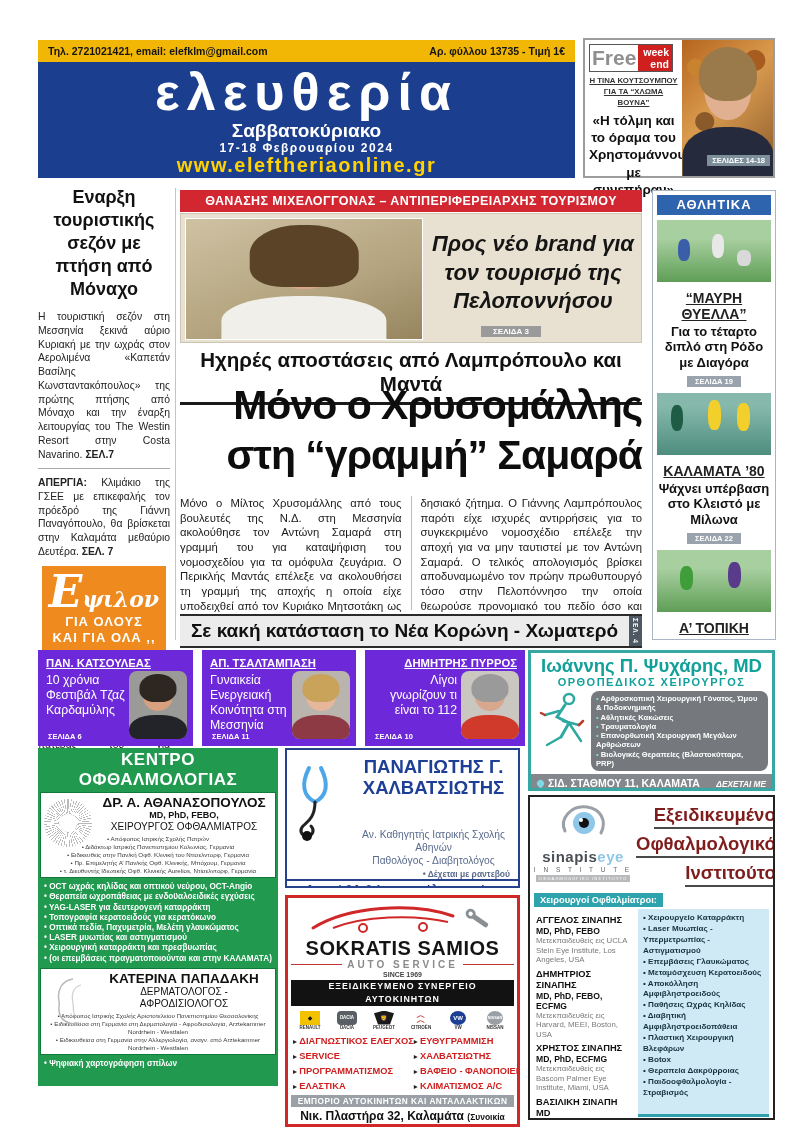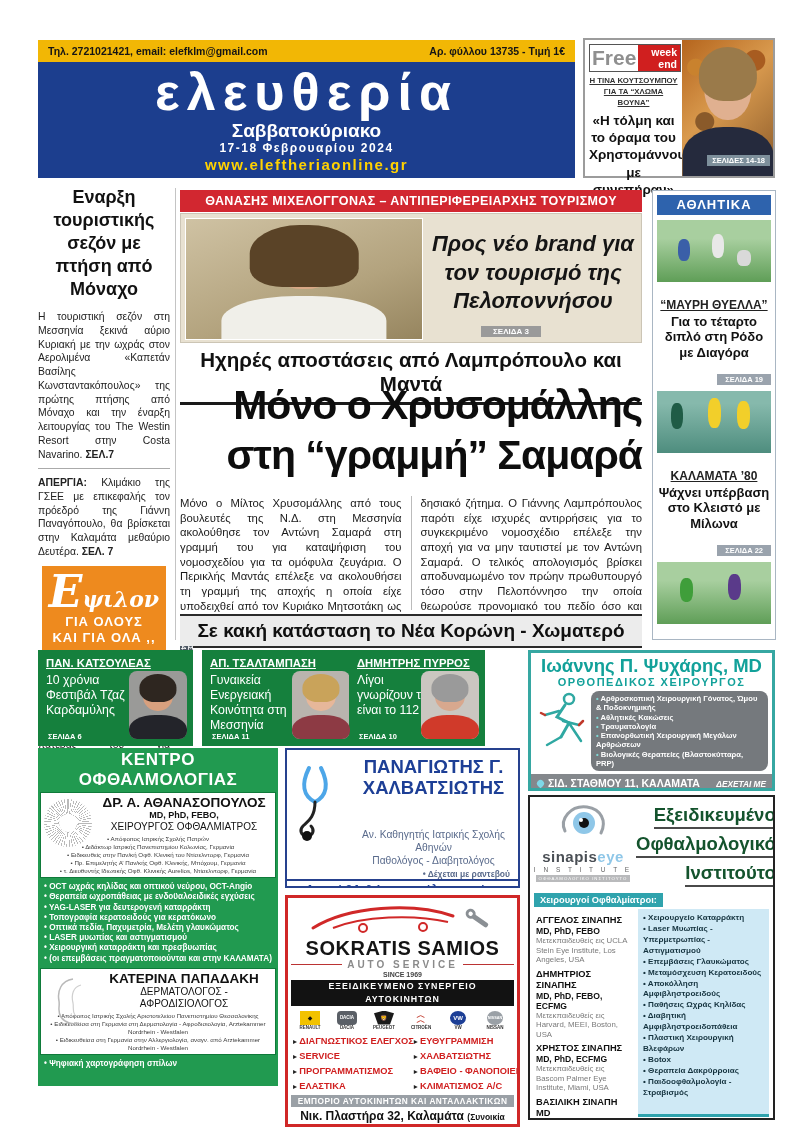--- a/index.html
+++ b/index.html
@@ -8,27 +8,27 @@
 
   
   .topbar{position:absolute;left:38px;top:40px;width:537px;height:22px;background:#f2b705;
           display:flex;align-items:center;justify-content:space-between;padding:0 10px;
           box-sizing:border-box;font-size:10.5px;font-weight:bold;color:#151515;}
   .masthead{position:absolute;left:38px;top:62px;width:537px;height:116px;background:#1c3e8e;
             color:#fff;text-align:center;box-sizing:border-box;padding-top:2px;}
   .mh-logo{font-size:52px;font-weight:bold;letter-spacing:7px;line-height:56px;}
   .mh-edition{font-size:19px;font-weight:bold;line-height:21px;}
   .mh-date{font-size:12px;font-weight:bold;line-height:15px;letter-spacing:1.5px;}
-  .mh-site{font-size:15px;font-weight:bold;color:#ffd200;line-height:18px;letter-spacing:1.5px;}
+  .mh-site{font-size:20px;font-weight:bold;color:#ffd200;line-height:18px;letter-spacing:1.5px;}
 
   
   .freebox{position:absolute;left:583px;top:38px;width:192px;height:140px;border:2px solid #9c9c9c;
            box-sizing:border-box;display:flex;background:#fff;}
   .fw-left{width:97px;padding:4px 4px 2px;box-sizing:border-box;}
-  .fw-logo{display:flex;border:1px solid #555;width:92px;box-sizing:border-box;}
+  .fw-logo{display:flex;border:1px solid #555;width:84px;box-sizing:border-box;}
   .fw-free{font-size:21px;font-weight:bold;color:#8f8f8f;padding:0 2px;line-height:26px;}
   .fw-we{background:#d01f1f;color:#fff;font-weight:bold;font-size:10.5px;line-height:12px;
          padding:1px 3px;text-align:right;flex:1;}
   .fw-kicker{font-size:7.8px;font-weight:bold;text-decoration:underline;margin-top:4px;
              line-height:1.4;text-align:center;color:#333;}
   .fw-quote{font-size:13.5px;font-weight:bold;text-align:center;line-height:1.28;margin-top:3px;}
   .fw-photo{flex:1;position:relative;overflow:hidden;
     background:
       radial-gradient(circle at 15% 20%, #c9822e 0 8px, transparent 9px),
       radial-gradient(circle at 80% 15%, #a85c20 0 10px, transparent 11px),
@@ -78,45 +78,45 @@
           text-align:center;padding-bottom:6px;border-bottom:3px solid #1a1a1a;box-sizing:border-box;}
   .headline{position:absolute;left:180px;top:380px;width:462px;text-align:right;font-weight:bold;
             color:#0d0d0d;}
   .hl{font-size:41px;line-height:50px;letter-spacing:-1px;white-space:nowrap;}
   .bodycols{position:absolute;left:180px;top:496px;width:462px;height:114px;display:flex;gap:9px;}
   .bc{flex:1;font-size:11.3px;line-height:1.3;text-align:justify;color:#1a1a1a;}
   .bc-div{width:1px;background:#bbb;}
   .bc-ref{font-weight:bold;white-space:nowrap;}
   .strip{position:absolute;left:180px;top:614px;width:462px;height:34px;background:#ececec;
          border-top:2px solid #2b2b2b;border-bottom:2px solid #2b2b2b;box-sizing:border-box;
-         display:flex;align-items:stretch;flex-direction:column;}
+         display:flex;align-items:stretch;}
   .strip-text{flex:1;text-align:center;font-size:19px;font-weight:bold;color:#101010;line-height:30px;}
   .strip-tab{width:13px;background:#4f5964;color:#fff;font-size:6.5px;font-weight:bold;
              display:flex;align-items:center;justify-content:center;writing-mode:vertical-rl;letter-spacing:1px;}
 
   
   .sports{position:absolute;left:652px;top:190px;width:124px;height:450px;border:1px solid #a9b6c3;
           background:#fff;box-sizing:border-box;padding:4px;overflow:hidden;}
   .sp-header{background:#2e63ad;color:#fff;font-weight:bold;font-size:13px;text-align:center;
              line-height:20px;height:20px;letter-spacing:1px;}
   .sp-item{margin-top:5px;text-align:center;}
   .sp-img{height:62px;position:relative;overflow:hidden;}
   .sp-img span{position:absolute;border-radius:40%;}
   .sp-football{background:linear-gradient(#a8cf9f 30%,#5f9e57);}
   .sp-volley{background:linear-gradient(#86b9ac 20%,#4e8d7e);}
-  .sp-kicker{font-size:12px;font-weight:bold;text-decoration:underline;margin-top:16px;color:#222;}
+  .sp-kicker{font-size:14px;font-weight:bold;text-decoration:underline;margin-top:8px;color:#222;}
   .sp-title{font-size:13px;font-weight:bold;line-height:1.18;margin-top:2px;}
-  .sp-badge-row{text-align:right;margin-top:8px;}
+  .sp-badge-row{text-align:center;margin-top:0;}
   .sp-badge{display:inline-block;background:#9aa3ad;color:#fff;font-size:7.5px;font-weight:bold;
             padding:1px 8px;}
 
   
-  .pbox{position:absolute;top:650px;height:96px;background:#15803d;box-sizing:border-box;
+  .pbox{position:absolute;top:650px;height:96px;background:#6d28d9;box-sizing:border-box;
         padding:7px 8px;color:#fff;overflow:hidden;}
-  .pbox1{left:38px;width:155px;}.pbox2{left:202px;width:154px;}.pbox3{left:349px;width:136px;}
+  .pbox1{left:38px;width:155px;}.pbox2{left:202px;width:154px;}.pbox3{left:365px;width:160px;text-align:right;}
   .pb-name{font-size:11.3px;font-weight:bold;text-decoration:underline;margin-bottom:4px;white-space:nowrap;}
   .pb-title{font-size:12.3px;line-height:1.22;width:84px;}
   .pb-badge{position:absolute;left:10px;bottom:5px;font-size:7.5px;font-weight:bold;}
   .pb-photo{position:absolute;right:6px;top:21px;width:58px;height:68px;border-radius:8px;}
 
   
   .psy{position:absolute;left:528px;top:650px;width:247px;height:141px;border:3px solid #36a7a2;
        box-sizing:border-box;background:#fff;padding:2px 4px;overflow:hidden;}
   .psy-name{color:#12a19a;font-size:18.5px;font-weight:bold;text-align:center;line-height:21px;}
   .psy-spec{color:#12a19a;font-size:11px;font-weight:bold;text-align:center;letter-spacing:1.5px;line-height:13px;}
@@ -190,21 +190,21 @@
   .sinapis{position:absolute;left:528px;top:795px;width:247px;height:325px;border:2px solid #222;
            box-sizing:border-box;background:#fff;overflow:hidden;display:flex;flex-direction:column;}
   .sn-top{display:flex;}
   .sn-logo{width:106px;flex:none;text-align:center;padding-top:4px;}
   .sn-word{font-size:15px;letter-spacing:.5px;line-height:16px;}
   .sn-w1{color:#4a4f55;font-weight:bold;}
   .sn-w2{color:#8fc7e8;font-weight:bold;}
   .sn-inst{font-size:6.5px;letter-spacing:3px;color:#666;line-height:9px;}
   .sn-band{background:#b9babc;color:#fff;font-size:4.3px;letter-spacing:1px;line-height:7px;margin:1px 6px 0;}
   .sn-title{flex:1;text-align:right;padding:6px 8px 0 0;}
-  .sn-tl{display:inline-block;font-size:18.5px;font-weight:bold;color:#14532d;line-height:24px;
+  .sn-tl{display:inline-block;font-size:18.5px;font-weight:bold;color:#7f1d1d;line-height:24px;
          border-bottom:2px solid #4a4a4a;margin-bottom:3px;}
   .sn-badge{background:#2fa3ad;color:#fff;font-size:9.3px;font-weight:bold;width:fit-content;
             padding:2px 6px;margin:3px 0 2px 4px;}
   .sn-cols{display:flex;flex:1;}
   .sn-docs{width:106px;flex:none;padding:2px 2px 0 6px;box-sizing:border-box;}
   .sn-dn{font-size:9.3px;font-weight:bold;line-height:11px;margin-top:4px;}
   .sn-dt{font-size:8.6px;font-weight:bold;line-height:10px;}
   .sn-dtr{font-size:7.8px;color:#7a7a7a;line-height:9.5px;}
   .sn-list{flex:1;background:#cfe9f5;margin:0 4px 2px 2px;padding:4px 5px;border-bottom:3px solid #2fa3ad;}
   .sn-li{font-size:8.1px;color:#15333f;line-height:1.35;font-weight:bold;}

